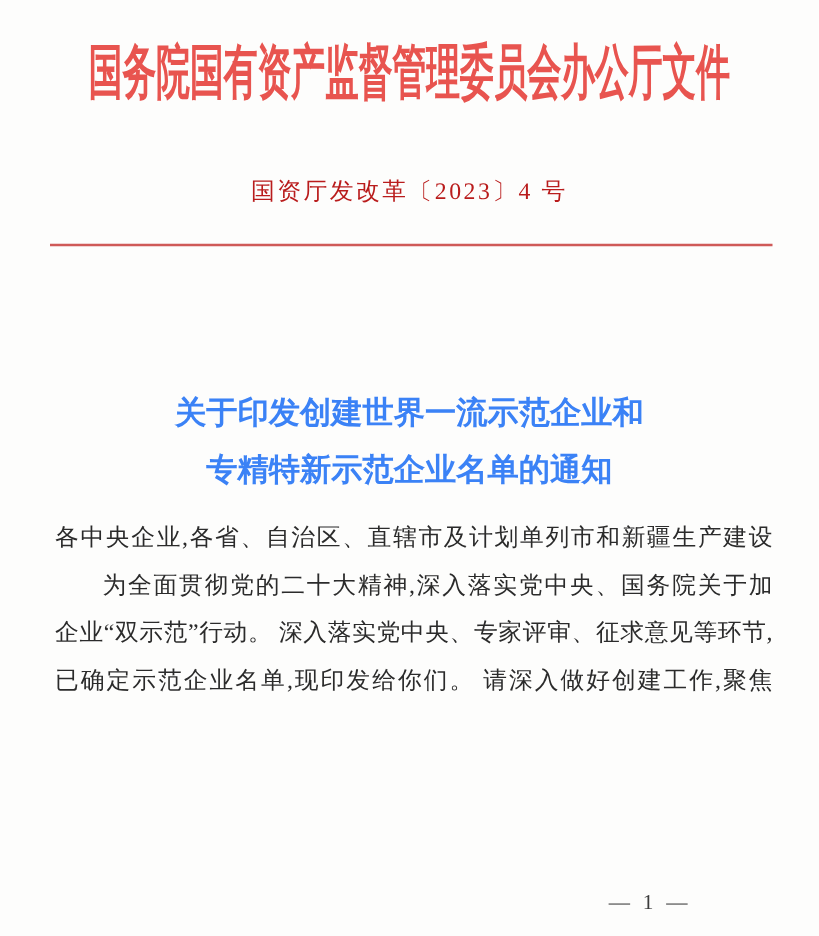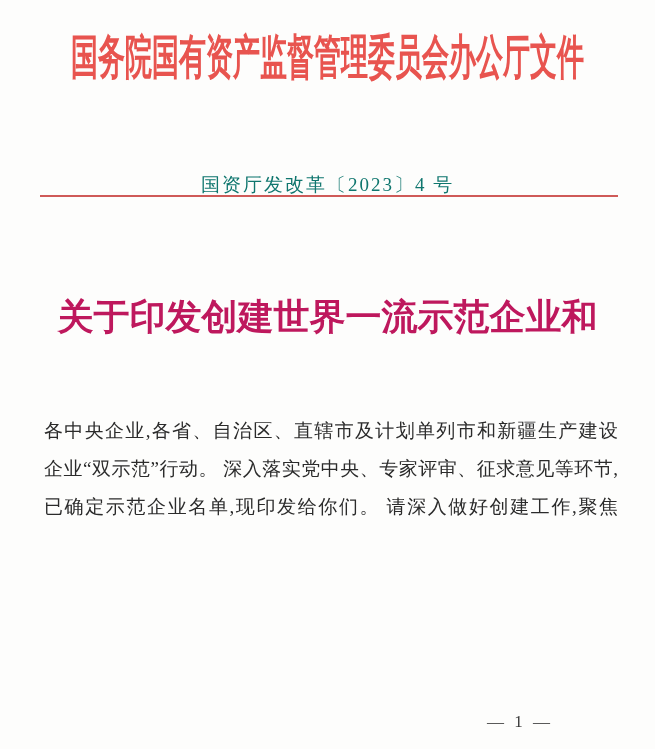--- a/index.html
+++ b/index.html
@@ -32,50 +32,50 @@
     letter-spacing: 0px;
     color: #e8544f;
     transform: scale(1.0, 1.75);
     transform-origin: center top;
     white-space: nowrap;
   }
 
   
   .doc-number {
     position: absolute;
-    top: 172px;
+    top: 140px;
     left: 0;
     width: 100%;
     text-align: center;
     font-size: 19px;
     letter-spacing: 2px;
-    color: #0f766e;
+    color: #b91c1c;
   }
 
   
   .red-divider {
     position: absolute;
     top: 195px;
     left: 40px;
     width: 578px;
     height: 2px;
     background: #cf5a58;
   }
 
   
   .doc-title {
     position: absolute;
-    top: 294px;
+    top: 308px;
     left: 0;
     width: 100%;
     text-align: center;
-    font-size: 36px;
+    font-size: 25px;
     font-weight: 700;
     line-height: 46px;
-    color: #be185d;
+    color: #3b82f6;
   }
 
   
   .body-block {
     position: absolute;
     top: 412px;
     left: 44px;
     width: 574px;
     font-size: 19px;
     color: #2b2b2b;
@@ -115,24 +115,26 @@
   <div class="header-banner">
     <span class="banner-text">国务院国有资产监督管理委员会办公厅文件</span>
   </div>
 
   <div class="doc-number">国资厅发改革〔2023〕4 号</div>
 
   <div class="red-divider"></div>
 
   <div class="doc-title">
     <div>关于印发创建世界一流示范企业和</div>
+    <div>专精特新示范企业名单的通知</div>
   </div>
 
   <div class="body-block">
     <div class="text-line">各中央企业,各省、自治区、直辖市及计划单列市和新疆生产建设</div>
 
+    <div class="text-line indent">为全面贯彻党的二十大精神,深入落实党中央、国务院关于加</div>
     <div class="text-line">企业“双示范”行动。 深入落实党中央、专家评审、征求意见等环节,</div>
     <div class="text-line">已确定示范企业名单,现印发给你们。 请深入做好创建工作,聚焦</div>
   </div>
 
   <div class="page-number">— 1 —</div>
 
 </div>
 
 </body></html>

